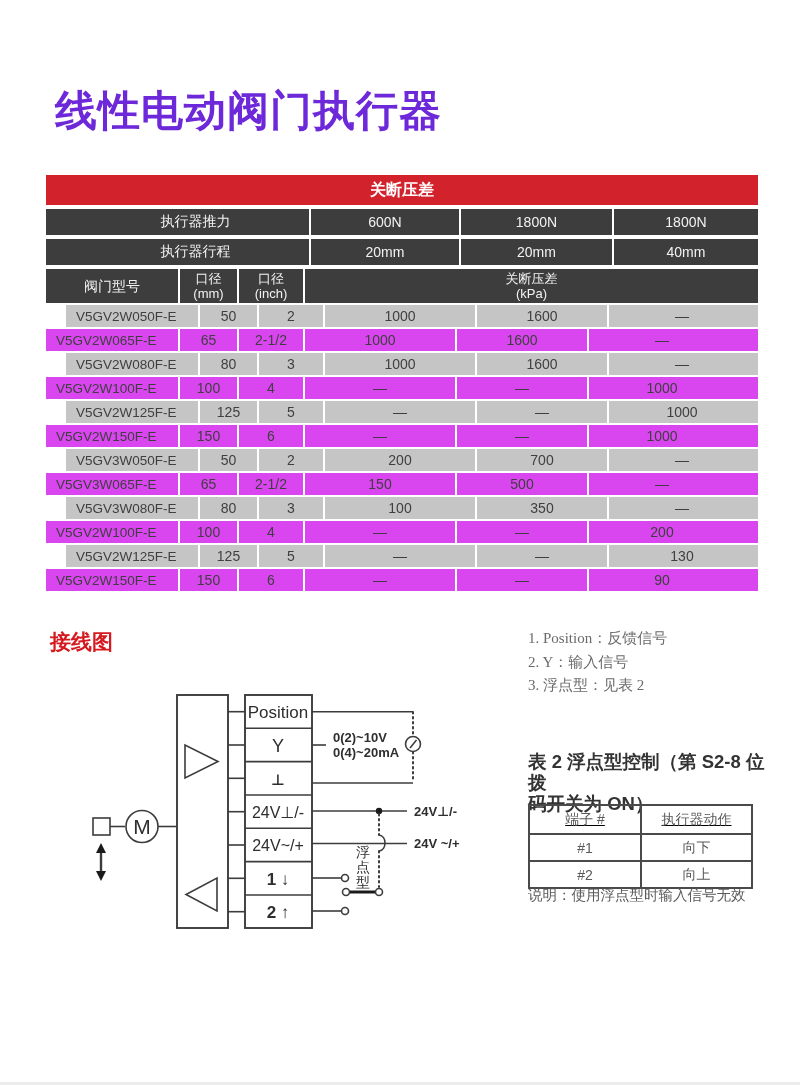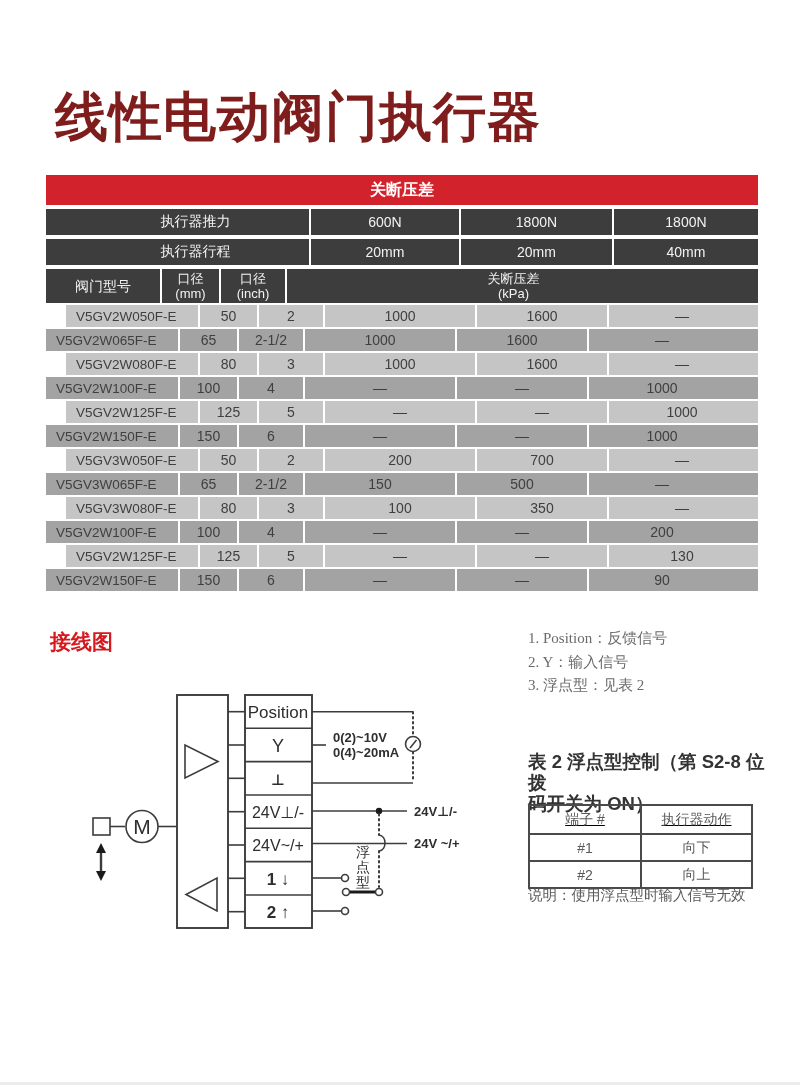--- a/index.html
+++ b/index.html
@@ -1,43 +1,43 @@
 <!DOCTYPE html>
 <html><head>
 <meta charset="utf-8">
 <style>
   html,body{margin:0;padding:0;background:#fff;}
   .page{position:relative;width:800px;height:1085px;background:#ffffff;overflow:hidden;
         font-family:"Liberation Sans","DejaVu Sans",sans-serif;}
   
   .title-red{position:absolute;left:55px;top:44px;font-size:43px;font-weight:800;
              color:#d6181f;letter-spacing:0px;line-height:1.05;}
-  .title-black{position:absolute;left:55px;top:89px;font-size:53px;font-weight:800;
-               color:#7f1d1d;letter-spacing:1px;line-height:1.05;}
+  .title-black{position:absolute;left:55px;top:89px;font-size:42px;font-weight:800;
+               color:#6d28d9;letter-spacing:1px;line-height:1.05;}
   
   .main-table{position:absolute;left:46px;top:175px;width:712px;}
   .banner{height:30px;background:#d2232c;color:#ffffff;font-size:16px;font-weight:bold;
           display:flex;align-items:center;justify-content:center;margin-bottom:4px;}
   .spec-row{display:flex;height:26px;margin-bottom:4px;background:#3d3d3d;color:#f2f2f2;font-size:14px;}
   .spec-row .cell{display:flex;align-items:center;justify-content:center;box-sizing:border-box;}
   .spec-label{width:230px;margin-left:36px;}
   .sv0{width:152px;border-left:2px solid #fff;}
   .sv1{width:155px;border-left:2px solid #fff;}
   .sv2{width:148px;border-left:2px solid #fff;}
   .head-row{display:flex;height:34px;margin-bottom:2px;background:#3d3d3d;color:#f2f2f2;font-size:13px;}
   .head-row .cell{display:flex;flex-direction:column;align-items:center;justify-content:center;
                   box-sizing:border-box;line-height:15px;}
-  .h0{width:114px;font-size:14px;}
+  .h0{width:132px;font-size:14px;}
   .h1{width:59px;border-left:2px solid #fff;}
   .h2{width:66px;border-left:2px solid #fff;}
   .h3{width:455px;border-left:2px solid #fff;}
   .data-row{display:flex;height:24px;box-sizing:border-box;border-bottom:2px solid #fff;
             font-size:14px;color:#3f3f3f;}
   .data-row.dark{background:#c5c5c6;margin-left:20px;}
-  .data-row.light{background:#a3a3a3;}
+  .data-row.light{background:#d946ef;}
   .data-row .cell{display:flex;align-items:center;justify-content:center;box-sizing:border-box;}
   .c0{width:132px;justify-content:flex-start !important;padding-left:10px;font-size:13.5px;}
   .c1{width:59px;border-left:2px solid #fff;}
   .c2{width:66px;border-left:2px solid #fff;}
   .c3{width:152px;border-left:2px solid #fff;}
   .c4{width:132px;border-left:2px solid #fff;}
   .c5{width:148px;border-left:2px solid #fff;}
   
   .watermark{position:absolute;left:55px;top:501px;font-family:"DejaVu Sans",sans-serif;
              font-size:102px;line-height:1;letter-spacing:-5px;color:rgba(108,108,108,0.72);

